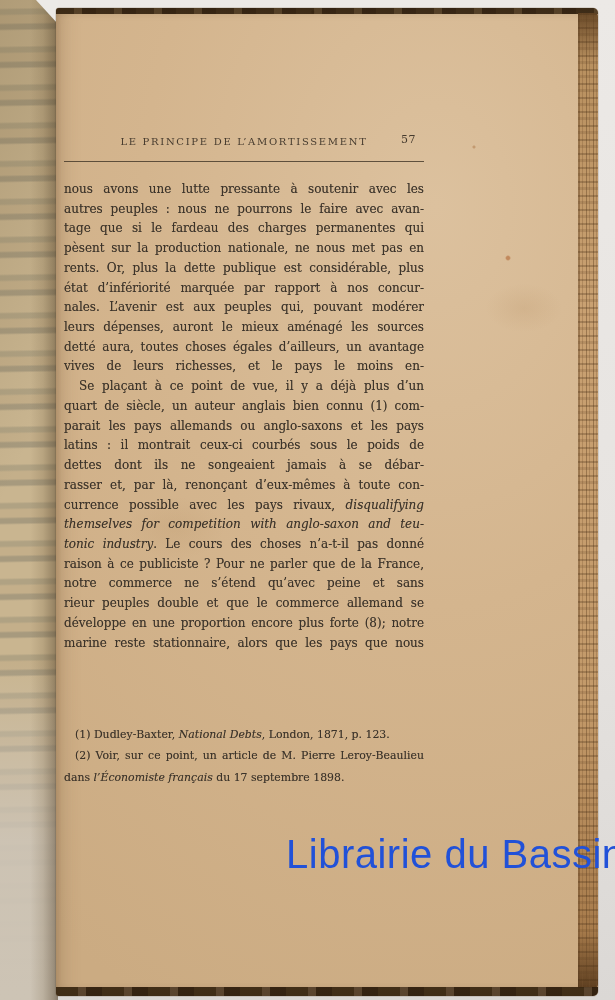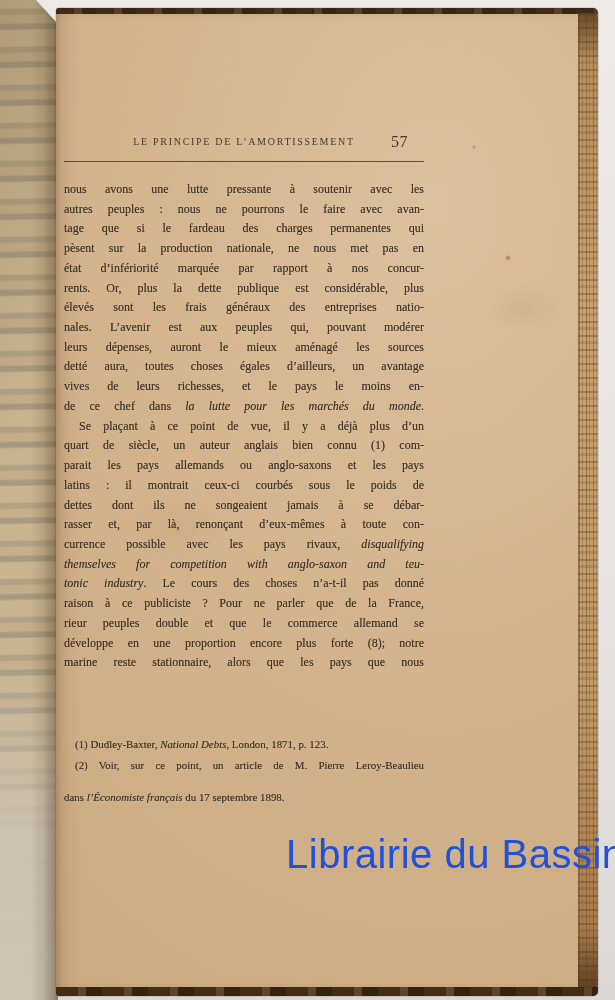--- a/index.html
+++ b/index.html
@@ -28,21 +28,20 @@
 
   .page {
     position:absolute; left:56px; top:8px; width:542px; height:988px;
     background:radial-gradient(120% 90% at 70% 20%, #dcc19e 0%, var(--c-paper,#d4b58e) 45%, #cbab82 100%);
     border-radius:3px 5px 5px 3px;
     box-shadow:
       inset 12px 0 22px -12px rgba(95,65,35,.4),
       inset 0 6px 10px -6px rgba(60,40,20,.5),
       inset 0 -8px 12px -8px rgba(60,40,20,.45),
       0 0 0 .5px rgba(90,70,45,.3);
-    font-family: Liberation Serif, serif;
   }
   .page::before { 
     content:""; position:absolute; inset:0; pointer-events:none;
     background-image:
       radial-gradient(circle 3px at 452px 250px, rgba(173,94,43,.55) 0 1.5px, rgba(173,94,43,0) 3px),
       radial-gradient(circle 2px at 418px 139px, rgba(160,100,50,.4) 0 1px, rgba(160,100,50,0) 2px),
       radial-gradient(ellipse 55px 35px at 468px 300px, rgba(150,100,50,.10), rgba(150,100,50,0) 70%),
       radial-gradient(ellipse 70px 45px at 120px 520px, rgba(140,95,45,.08), rgba(140,95,45,0) 70%),
       radial-gradient(circle 2.5px at 257px 4px, rgba(40,25,10,.6) 0 1.2px, rgba(40,25,10,0) 2.5px);
   }
@@ -65,31 +64,31 @@
       repeating-linear-gradient(180deg, rgba(70,45,20,.28) 0 2px, rgba(0,0,0,0) 2px 6px, rgba(90,60,30,.18) 6px 9px, rgba(0,0,0,0) 9px 14px),
       repeating-linear-gradient(90deg, rgba(100,68,36,.45) 0 1px, rgba(0,0,0,0) 1px 3px, rgba(120,85,50,.3) 3px 4px, rgba(0,0,0,0) 4px 7px),
       linear-gradient(180deg, #6a4a28 0%, #b8905f 5%, #c9a172 30%, #c39a6a 70%, #a87c4c 94%, #5e3f20 100%);
   }
 
   .content { position:absolute; left:8px; top:0; width:360px; color:var(--c-ink,#3b332a); }
 
   .header { position:absolute; top:128px; left:0; width:100%; height:16px;
             font-size:10px; letter-spacing:1.7px; color:#463b2e; }
   .header .title { display:block; text-align:center; }
-  .header .pnum  { position:absolute; right:16px; top:-3px; font-size:16px; letter-spacing:.5px; }
+  .header .pnum  { position:absolute; right:8px; top:-3px; font-size:11px; letter-spacing:.5px; }
 
   .rule { position:absolute; top:153px; left:0; width:100%; height:0;
           border-top:1.7px solid rgba(64,52,38,.8); }
 
   .bodytext  { position:absolute; top:172px; left:0; width:100%; }
   .footnotes { position:absolute; top:716px; left:0; width:100%; }
 
   .line { text-align:justify; text-align-last:justify;
           text-shadow:0 0 .6px rgba(56,47,36,.45); }
-  .line.nojust { text-align:left; text-align-last:left;margin-top:10px; }
+  .line.nojust { text-align:left; text-align-last:left; }
   .bodytext  .line { font-size:12px; line-height:19.72px; height:19.72px; }
   .footnotes .line { font-size:10.9px; line-height:21.4px;  height:21.4px; }
   .bodytext  .ind  { padding-left:15px; }
   .footnotes .ind  { padding-left:11px; }
   .it { font-style:italic; }
 
   .watermark {
     position:absolute; left:286px; top:830px; z-index:5;
     font-family:"Liberation Sans", sans-serif;
     font-size:40px; line-height:48px; letter-spacing:.5px; white-space:nowrap;
@@ -114,40 +113,39 @@
         <span class="pnum">57</span>
       </div>
       <div class="rule"></div>
 
       <div class="bodytext">
         <div>
             <div class="line"><span>nous avons une lutte pressante à soutenir avec les</span></div>
             <div class="line"><span>autres peuples : nous ne pourrons le faire avec avan-</span></div>
             <div class="line"><span>tage que si le fardeau des charges permanentes qui</span></div>
             <div class="line"><span>pèsent sur la production nationale, ne nous met pas en</span></div>
+            <div class="line"><span>rents. Or, plus la dette publique est considérable, plus</span></div>
             <div class="line"><span>état d’infériorité marquée par rapport à nos concur-</span></div>
-            <div class="line"><span>rents. Or, plus la dette publique est considérable, plus</span></div>
-            <div class="line"><span>élevés sont les frais généraux des entreprises natio-</span></div>
             <div class="line"><span>nales. L’avenir est aux peuples qui, pouvant modérer</span></div>
             <div class="line"><span>leurs dépenses, auront le mieux aménagé les sources</span></div>
             <div class="line"><span>detté aura, toutes choses égales d’ailleurs, un avantage</span></div>
             <div class="line"><span>vives de leurs richesses, et le pays le moins en-</span></div>
-            <div class="line"><span>de ce chef dans </span><span class="it">la lutte pour les marchés du monde</span><span>.</span></div>
           </div>
         <div>
             <div class="line ind"><span>Se plaçant à ce point de vue, il y a déjà plus d’un</span></div>
             <div class="line"><span>quart de siècle, un auteur anglais bien connu (1) com-</span></div>
             <div class="line"><span>parait les pays allemands ou anglo-saxons et les pays</span></div>
             <div class="line"><span>latins : il montrait ceux-ci courbés sous le poids de</span></div>
             <div class="line"><span>dettes dont ils ne songeaient jamais à se débar-</span></div>
             <div class="line"><span>rasser et, par là, renonçant d’eux-mêmes à toute con-</span></div>
             <div class="line"><span>currence possible avec les pays rivaux, </span><span class="it">disqualifying</span></div>
             <div class="line"><span class="it">themselves for competition with anglo-saxon and teu-</span></div>
             <div class="line"><span class="it">tonic industry</span><span>. Le cours des choses n’a-t-il pas donné</span></div>
             <div class="line"><span>raison à ce publiciste ? Pour ne parler que de la France,</span></div>
+            <div class="line"><span>notre commerce ne s’étend qu’avec peine et sans</span></div>
             <div class="line"><span>rieur peuples double et que le commerce allemand se</span></div>
             <div class="line"><span>développe en une proportion encore plus forte (8); notre</span></div>
             <div class="line"><span>marine reste stationnaire, alors que les pays que nous</span></div>
           </div>
       </div>
 
       <div class="footnotes">
           <div class="line nojust ind"><span>(1) Dudley-Baxter, </span><span class="it">National Debts</span><span>, London, 1871, p. 123.</span></div>
           <div class="line ind"><span>(2) Voir, sur ce point, un article de M. Pierre Leroy-Beaulieu</span></div>
           <div class="line nojust"><span>dans </span><span class="it">l’Économiste français</span><span> du 17 septembre 1898.</span></div>

